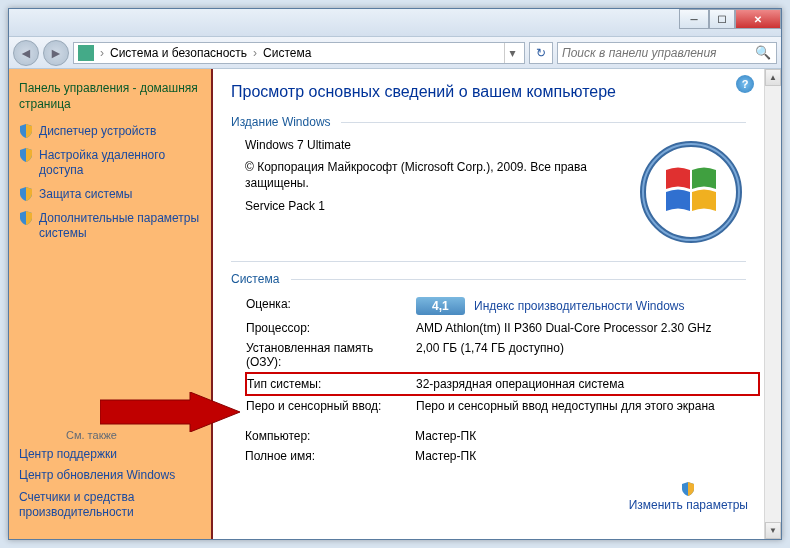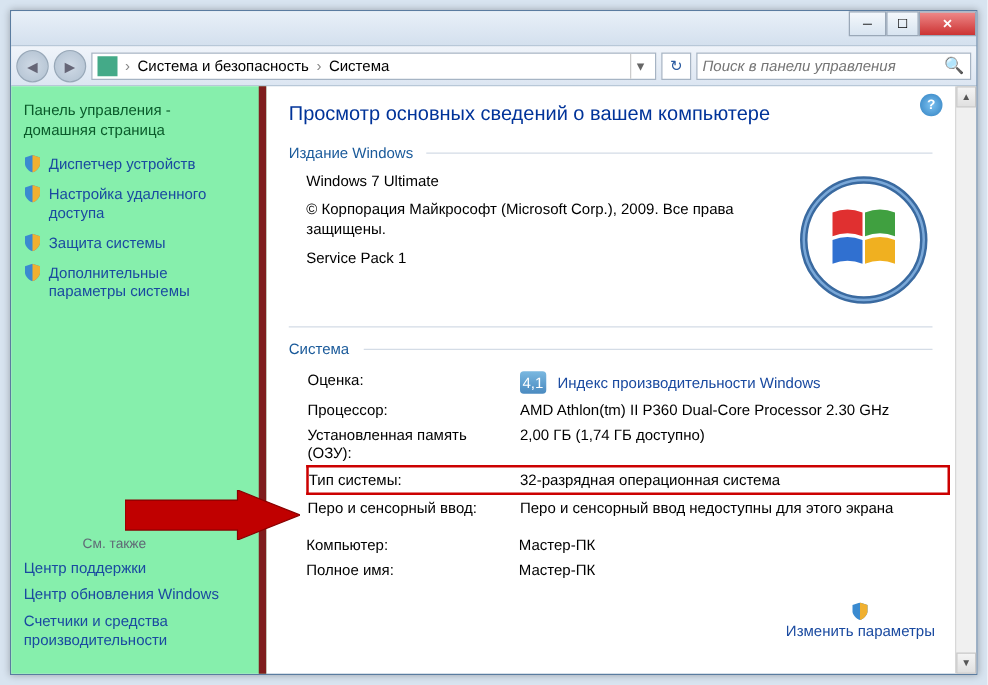--- a/index.html
+++ b/index.html
@@ -108,23 +108,23 @@
   font-size: 12px; color: #888;
   font-style: italic;
 }
 .search-icon { color: #2a5aa0; font-size: 13px; }
 .body {
   display: flex;
   height: calc(100% - 60px);
 }
 .sidebar {
   width: 204px;
-  background: #86efac;
+  background: #fdba74;
   padding: 12px 10px;
-  border-right: 6px solid #7f1d1d;
+  border-right: 2px solid #7f1d1d;
   display: flex;
   flex-direction: column;
 }
 .sidebar-home {
   color: #0a5a2a;
   font-size: 12px;
   margin-bottom: 12px;
   line-height: 1.3;
   cursor: pointer;
 }
@@ -225,22 +225,22 @@
   font-size: 12px;
 }
 table.proplist td:first-child {
   width: 170px;
   color: #000;
 }
 .rating-badge {
   display: inline-block;
   background: linear-gradient(#7ab8e0, #4a8ac0);
   color: #fff;
-  font-weight: normal;
-  padding: 2px 2px;
+  font-weight: bold;
+  padding: 2px 16px;
   border-radius: 3px;
   margin-right: 6px;
 }
 .link-text { color: #1a4aa0; cursor: pointer; }
 .highlight-row {
   border: 2px solid #c00;
   margin-left: -4px;
   padding-left: 0;
 }
 .change-settings {

